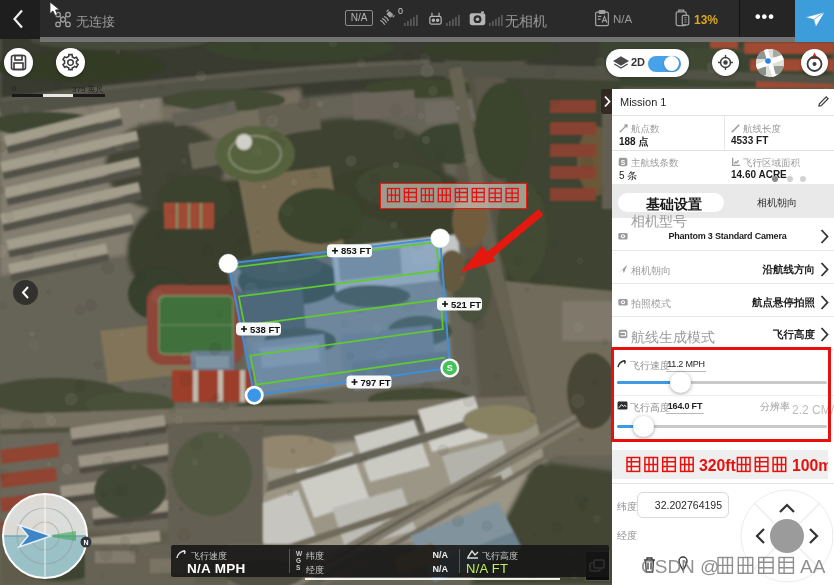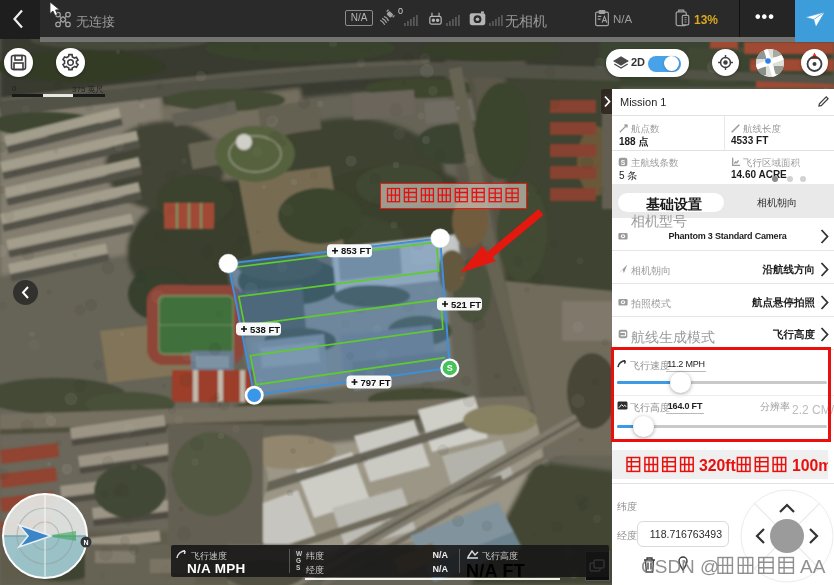--- a/index.html
+++ b/index.html
@@ -877,24 +877,24 @@
       <path d="M143.3,11.7 h12.6 M143.3,16.5 h12.6 M147.7,7.5 v13.9" stroke="#e8100c" stroke-width="1.5" fill="none"></path>
       <rect x="161.1" y="7.5" width="12.6" height="13.9" fill="none" stroke="#e8100c" stroke-width="1.5"></rect>
       <path d="M161.1,14.5 h12.6 M165.3,7.5 v13.9 M169.5,7.5 v13.9" stroke="#e8100c" stroke-width="1.5" fill="none"></path>
 <text x="180" y="21" font-size="15.8px" font-weight="bold" fill="#e8100c">100m</text>
 </svg>
 
 <div class="abs" style="left:612px;top:483px;width:222px;height:1px;background:#e2e2e2"></div>
 
 <div class="abs" style="left:617px;top:500px;font-size:10px;color:#8e8e8e">纬度</div>
 
+<div class="abs" style="left:637px;top:492px;width:92px;height:26px;border:1px solid #d9d9d9;border-radius:6px;background:#fff;font-size:10.5px;color:#2a2a2a;text-align:right;line-height:24px;padding-right:6px">32.202764195</div>
 
 <div class="abs" style="left:617px;top:529px;font-size:10px;color:#8e8e8e">经度</div>
 
-<div class="abs" style="left:637px;top:521px;width:92px;height:26px;border:1px solid #d9d9d9;border-radius:6px;background:#fff;font-size:10.5px;color:#2a2a2a;text-align:right;line-height:24px;padding-right:6px">118.716763493</div>
 
 <svg class="abs" style="left:740px;top:489px" width="94" height="94" viewBox="0 0 94 94">
 <circle cx="47" cy="47" r="46" fill="#fff" stroke="#ececec" stroke-width="1"></circle>
 <path d="M14,14 L80,80 M80,14 L14,80" stroke="#ededed" stroke-width="1.5"></path>
 <path d="M40,23 L47,16 L54,23" stroke="#333" stroke-width="2.2" fill="none"></path>
 <path d="M24,40 L17,47 L24,54" stroke="#333" stroke-width="2.2" fill="none"></path>
 <path d="M70,40 L77,47 L70,54" stroke="#333" stroke-width="2.2" fill="none"></path>
 <circle cx="47" cy="47" r="17" fill="#9b9b9b"></circle>
 </svg>
 
@@ -1067,21 +1067,21 @@
 <div class="abs" style="left:400px;top:564px;width:48px;text-align:right;font-size:9px;font-weight:bold;color:#eee">N/A</div>
 
 <div class="abs" style="left:459px;top:549px;width:1px;height:24px;background:#555"></div>
 
 <svg class="abs" style="left:466px;top:550px" width="13" height="9" viewBox="0 0 13 9">
       <path d="M1,8 L12,8 M2,7 L6,1 L9,5 L12,2" stroke="#ddd" stroke-width="1.4" fill="none"></path>
     </svg>
 
 <div class="abs" style="left:482px;top:550px;font-size:9px;color:#c9c9c9">飞行高度</div>
 
-<div class="abs" style="left:466px;top:561px;font-size:18px;font-weight:bold;color:#000000;letter-spacing:0.3px">N/A FT</div>
+<div class="abs" style="left:466px;top:561px;font-size:13px;font-weight:normal;color:#bef264;letter-spacing:0.3px">N/A FT</div>
 
 <div class="abs" style="left:380px;top:183px;width:147px;height:26px;border:1.5px solid #ea1c12;background:rgba(235,228,220,0.55);z-index:60"></div>
 
 <svg class="abs" style="left:380px;top:183px;z-index:61" width="147" height="26" viewBox="0 0 147 26">
 <rect x="7.5" y="5.5" width="12.0" height="13.2" fill="none" stroke="#e60f0f" stroke-width="1.3"></rect>
       <path d="M7.5,12.1 h12.0 M11.5,5.5 v13.2 M15.4,5.5 v13.2" stroke="#e60f0f" stroke-width="1.3" fill="none"></path>
       <rect x="24.4" y="5.5" width="12.0" height="13.2" fill="none" stroke="#e60f0f" stroke-width="1.3"></rect>
       <path d="M24.4,9.5 h12.0 M24.4,14.1 h12.0 M28.6,5.5 v13.2" stroke="#e60f0f" stroke-width="1.3" fill="none"></path>
       <rect x="41.4" y="5.5" width="12.0" height="13.2" fill="none" stroke="#e60f0f" stroke-width="1.3"></rect>
       <path d="M41.4,12.1 h12.0 M45.4,5.5 v13.2 M49.3,5.5 v13.2" stroke="#e60f0f" stroke-width="1.3" fill="none"></path>

